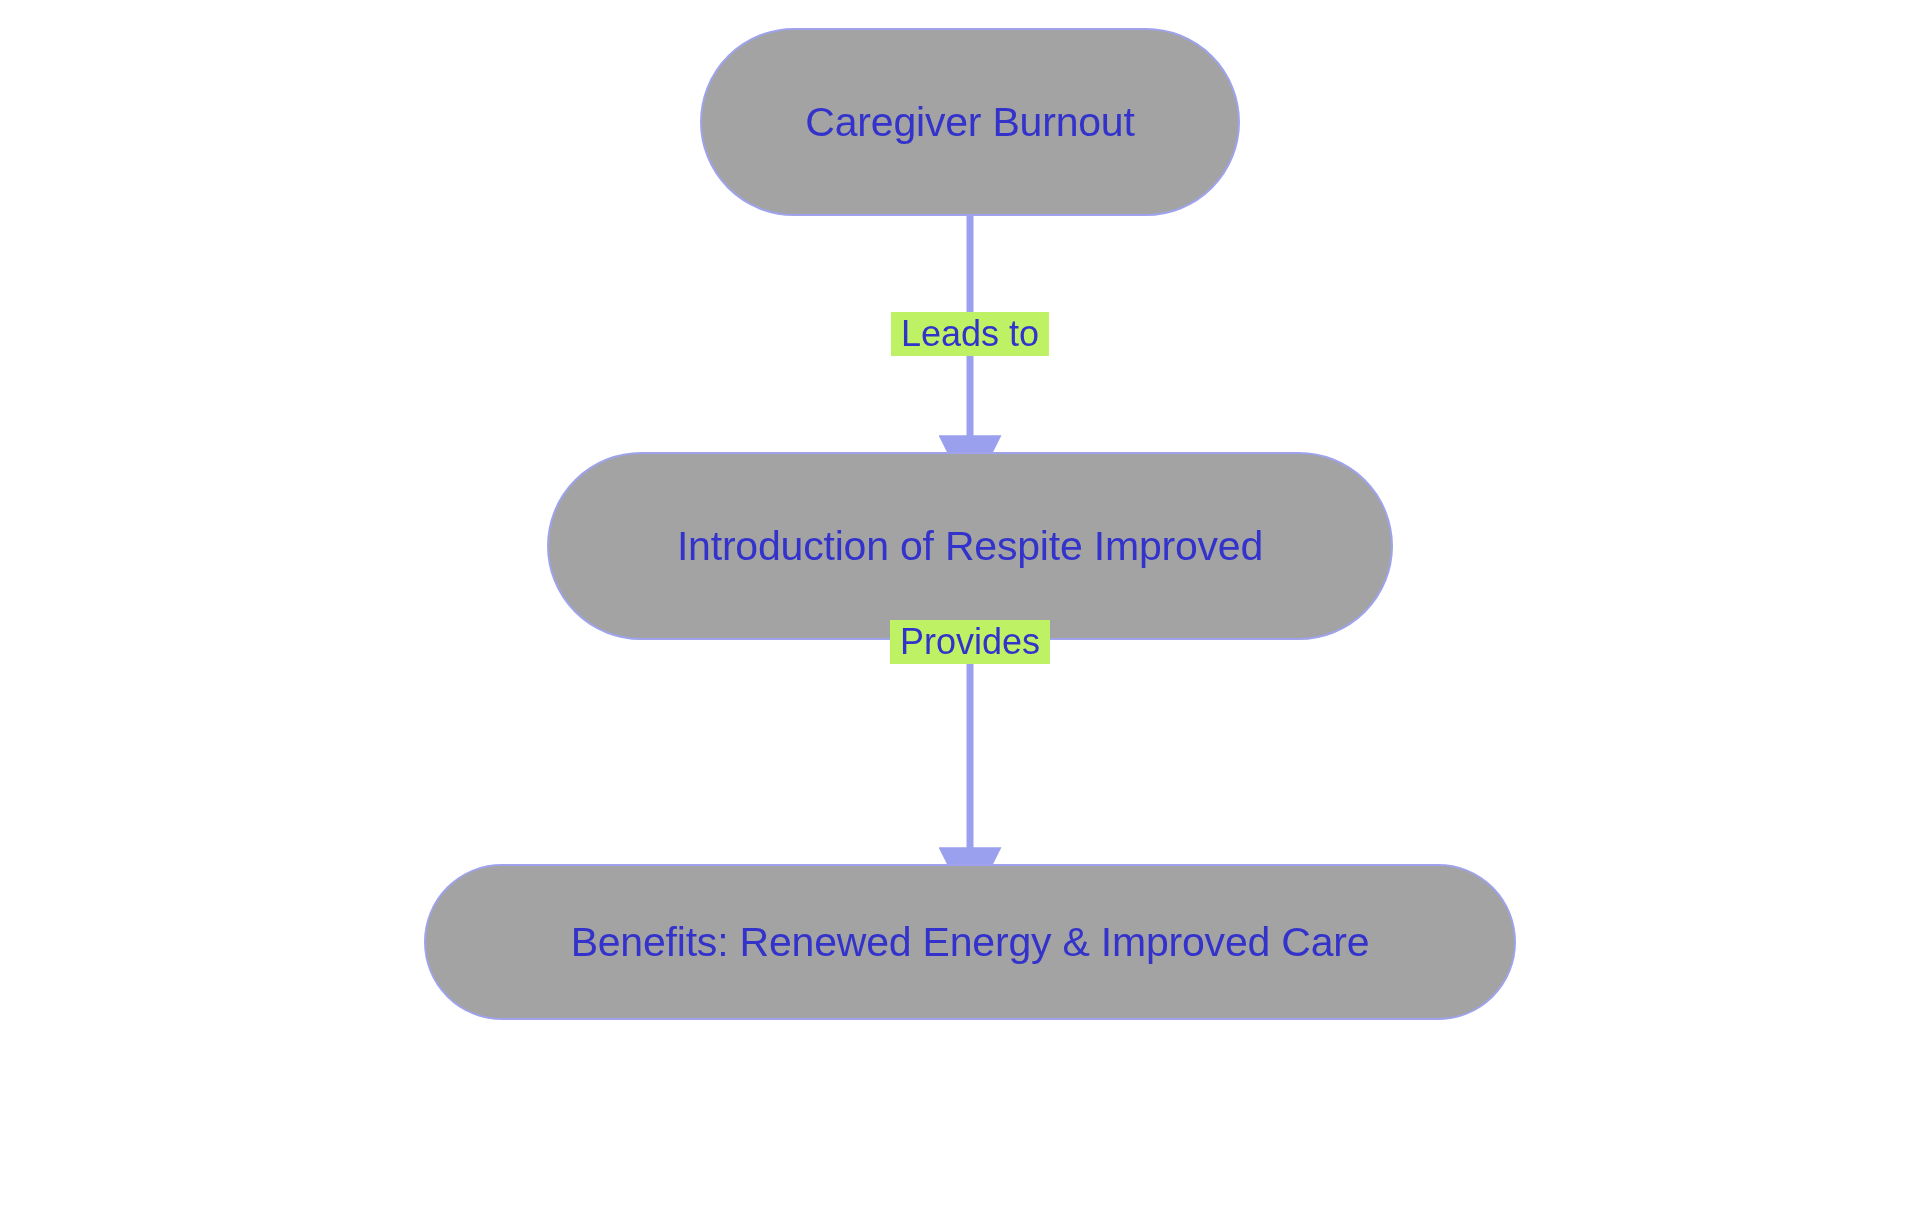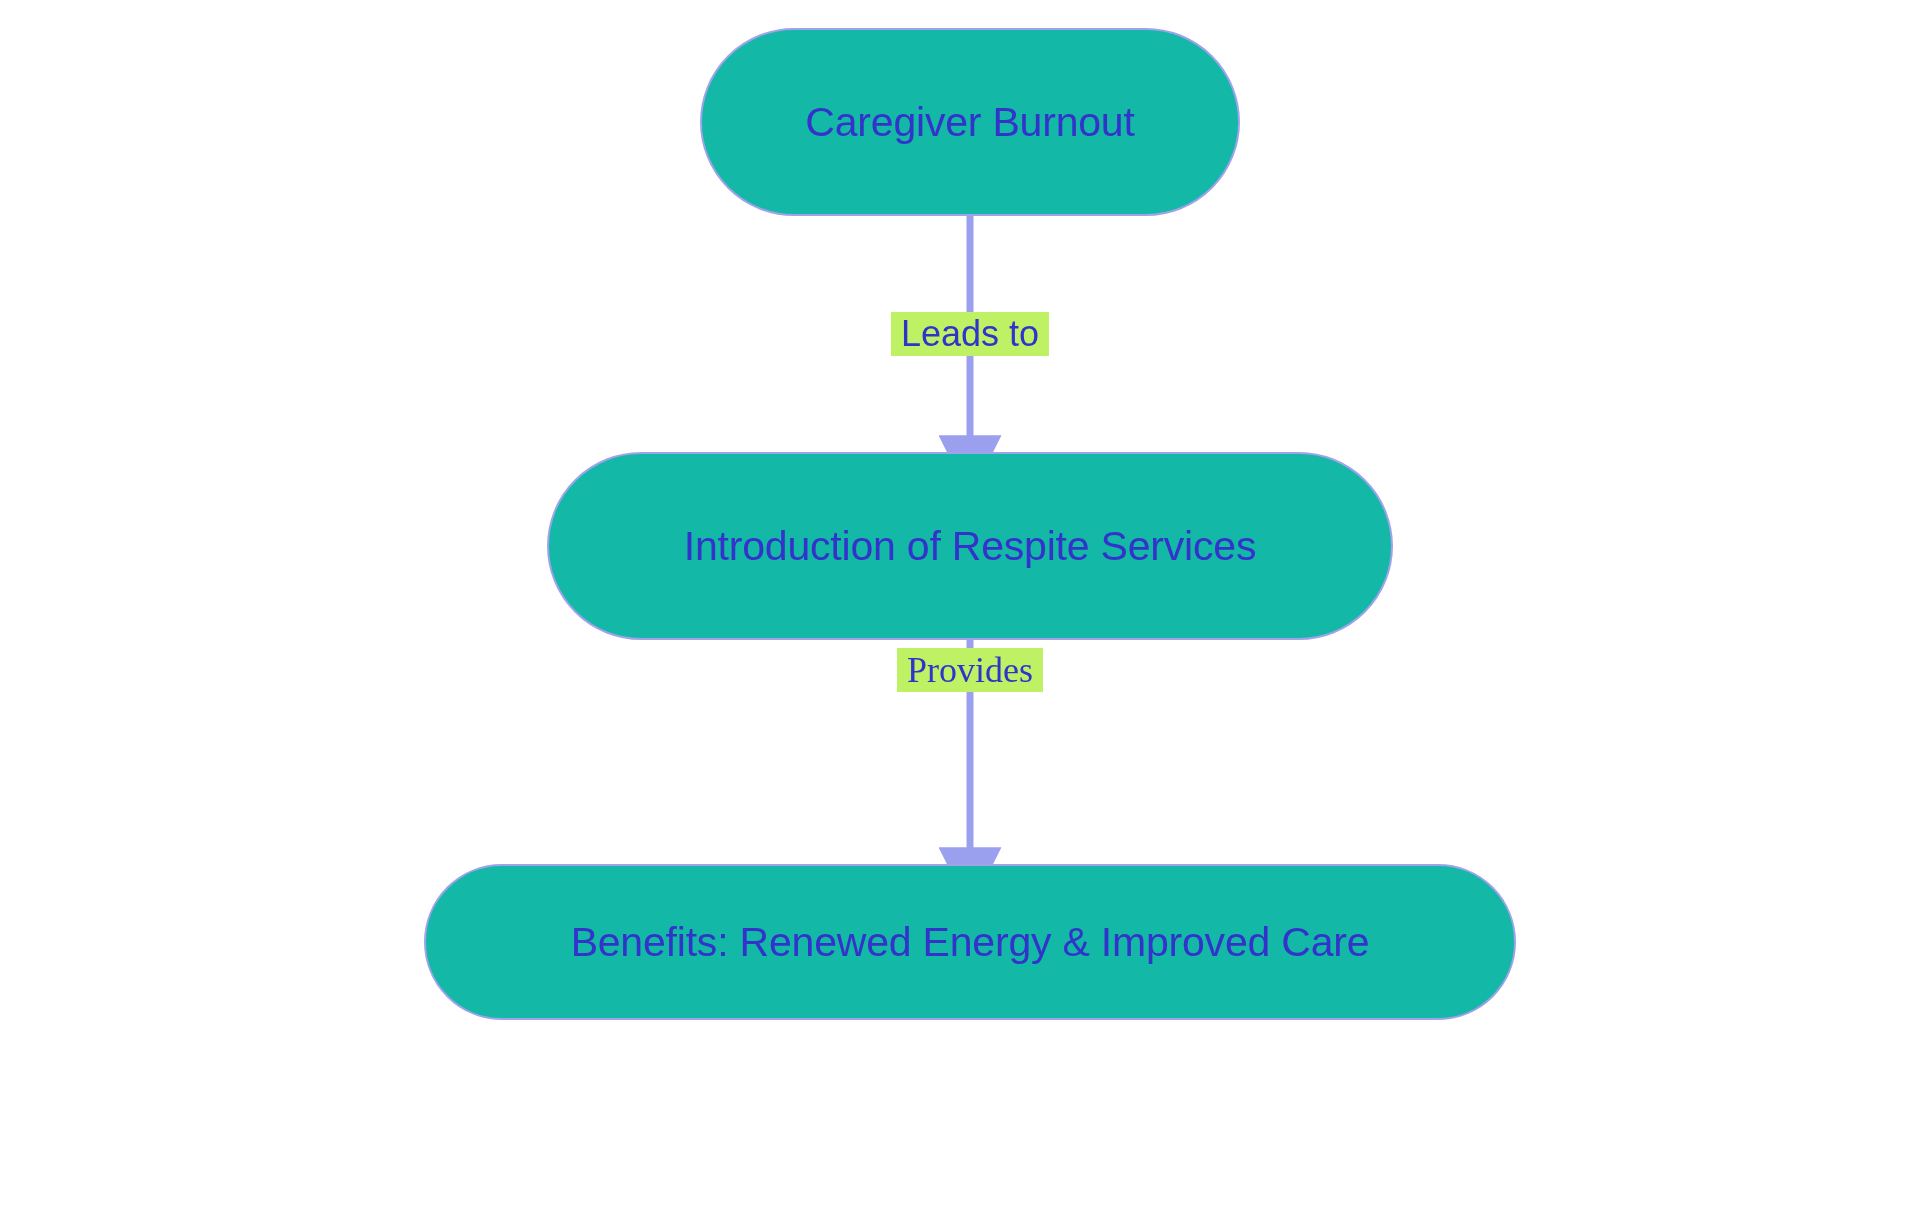--- a/index.html
+++ b/index.html
@@ -19,21 +19,21 @@
     position: absolute;
     left: 0; top: 0;
     width: 1920px;
     height: 1215px;
   }
 
   
   .node {
     position: absolute;
     box-sizing: border-box;
-    background: #14b8a6;
+    background: #a3a3a3;
     border: 2px solid #9ea3ec;
     border-radius: 999px;
     display: flex;
     align-items: center;
     justify-content: center;
     color: #3333cc;
     letter-spacing: -0.2px;
   }
   .node .node-label {
     font-size: 41px;
@@ -69,21 +69,21 @@
     position: absolute;
     color: #3333cc;
     font-size: 36px;
     line-height: 1;
     white-space: nowrap;
     background: #bef264;
     padding: 4px 10px;
     transform: translateX(-50%);
   }
   #edge-label-leads-to { left: 970px; top: 312px; }
-  #edge-label-provides { left: 970px; top: 648px; font-family: Liberation Serif, serif; }
+  #edge-label-provides { left: 970px; top: 620px; }
 
   
   #brand-logo {
     position: absolute;
     left: 1423px;
     top: 1098px;
     width: 480px;
     height: 110px;
   }
 </style>
@@ -102,21 +102,21 @@
     <line x1="970" y1="216" x2="970" y2="438" stroke="#9ba0ee" stroke-width="7" marker-end="url(#arrowhead)"></line>
 
     <line x1="970" y1="640" x2="970" y2="850" stroke="#9ba0ee" stroke-width="7" marker-end="url(#arrowhead)"></line>
   </svg>
 
   <div class="node" id="node-burnout">
     <span class="node-label">Caregiver Burnout</span>
   </div>
 
   <div class="node" id="node-respite">
-    <span class="node-label">Introduction of Respite Services</span>
+    <span class="node-label">Introduction of Respite Improved</span>
   </div>
 
   <div class="node" id="node-benefits">
     <span class="node-label">Benefits: Renewed Energy &amp; Improved Care</span>
   </div>
 
   <div class="edge-label" id="edge-label-leads-to">Leads to</div>
 
   <div class="edge-label" id="edge-label-provides">Provides</div>
 

